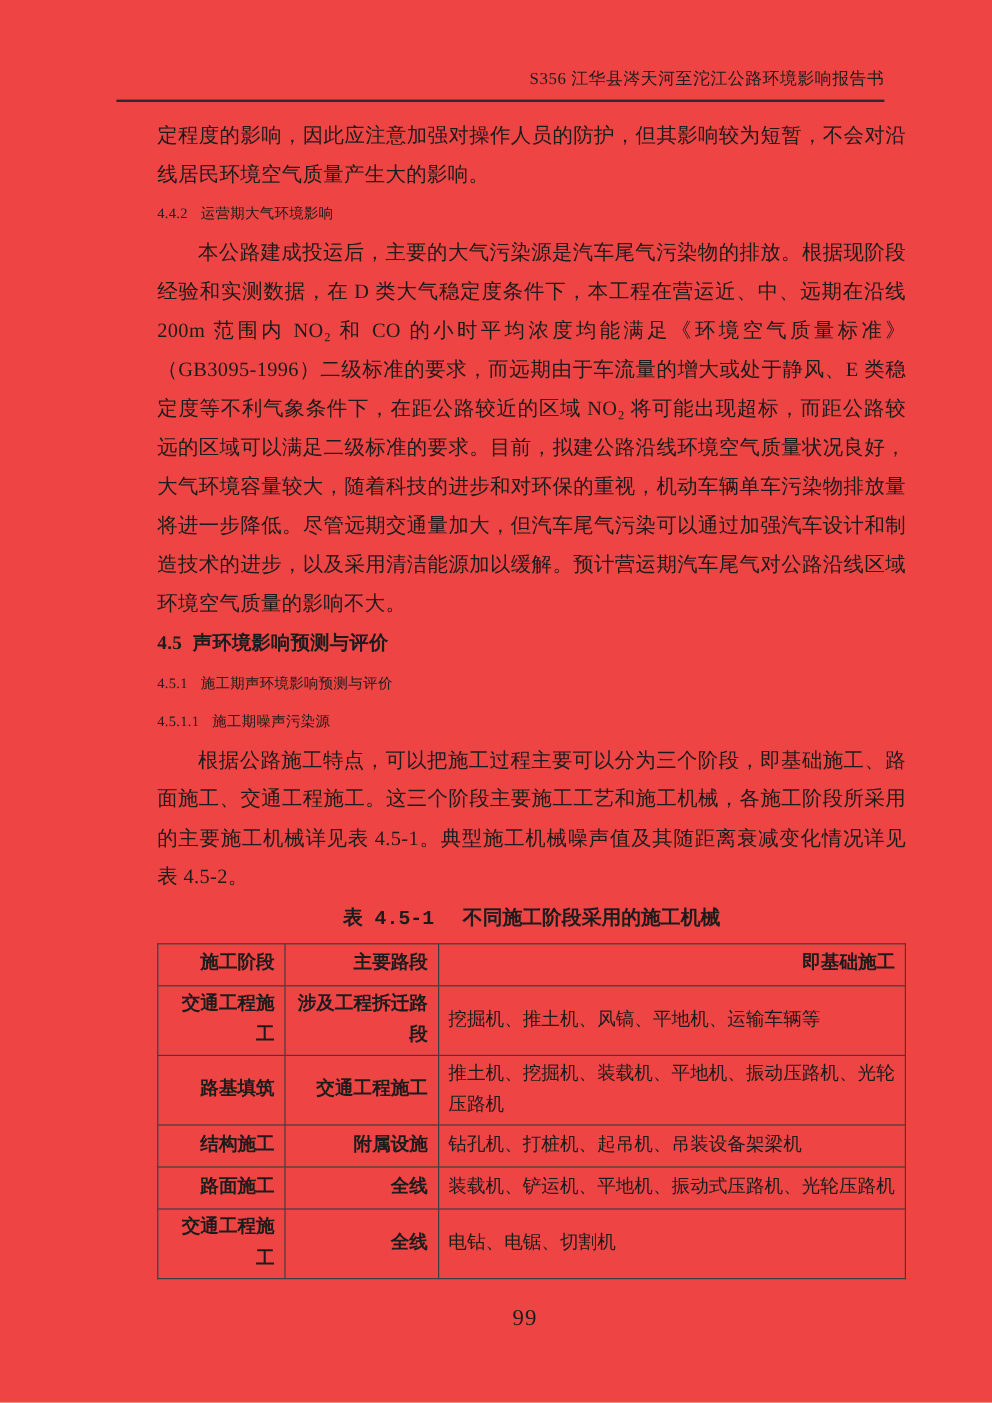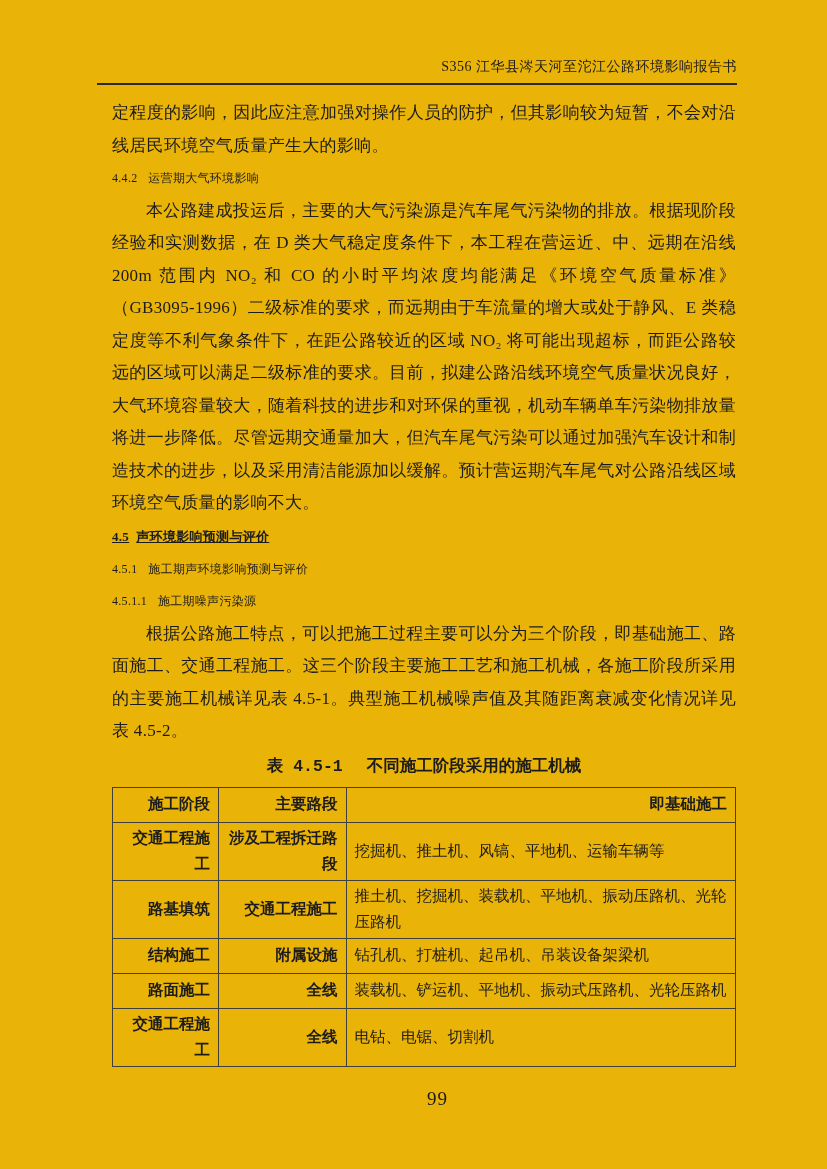--- a/index.html
+++ b/index.html
@@ -4,21 +4,21 @@
 <style>
   html, body {
     margin: 0;
     padding: 0;
     background: #ffffff;
   }
   .page {
     position: relative;
     width: 827px;
     height: 1169px;
-    background: #eab308;
+    background: #ef4444;
     overflow: hidden;
     font-family: "Liberation Serif", "DejaVu Serif", serif;
     color: #1c1c1c;
   }
   
   .page-header {
     position: absolute;
     top: 58px;
     left: 97px;
     width: 640px;
@@ -26,47 +26,46 @@
     font-size: 14px;
     line-height: 18px;
     padding-bottom: 7px;
     border-bottom: 2px solid #2b2b2b;
     letter-spacing: 0.5px;
   }
   
   .content {
     position: absolute;
     top: 97px;
-    left: 112px;
+    left: 131px;
     width: 624px;
   }
   p.body-text {
     margin: 0;
     font-size: 17px;
     line-height: 32.5px;
     text-align: justify;
     letter-spacing: 0.3px;
   }
   p.indent { text-indent: 2em; }
   .heading-sub {
     margin: 0;
     font-size: 12px;
     font-weight: normal;
     line-height: 32.5px;
     letter-spacing: 0.3px;
   }
   .heading-sub .h-num { margin-right: 0.9em; }
   .heading-main {
     margin: 0;
-    font-size: 13px;
+    font-size: 16px;
     font-weight: bold;
     line-height: 33px;
     font-family: "Liberation Sans", "DejaVu Sans", sans-serif;
     letter-spacing: 0.3px;
-    text-decoration: underline;
   }
   .heading-main .h-num {
     margin-right: 0.55em;
     font-family: "Liberation Serif", "DejaVu Serif", serif;
     font-weight: bold;
   }
   
   .table-caption {
     margin-top: 2px;
     text-align: center;

